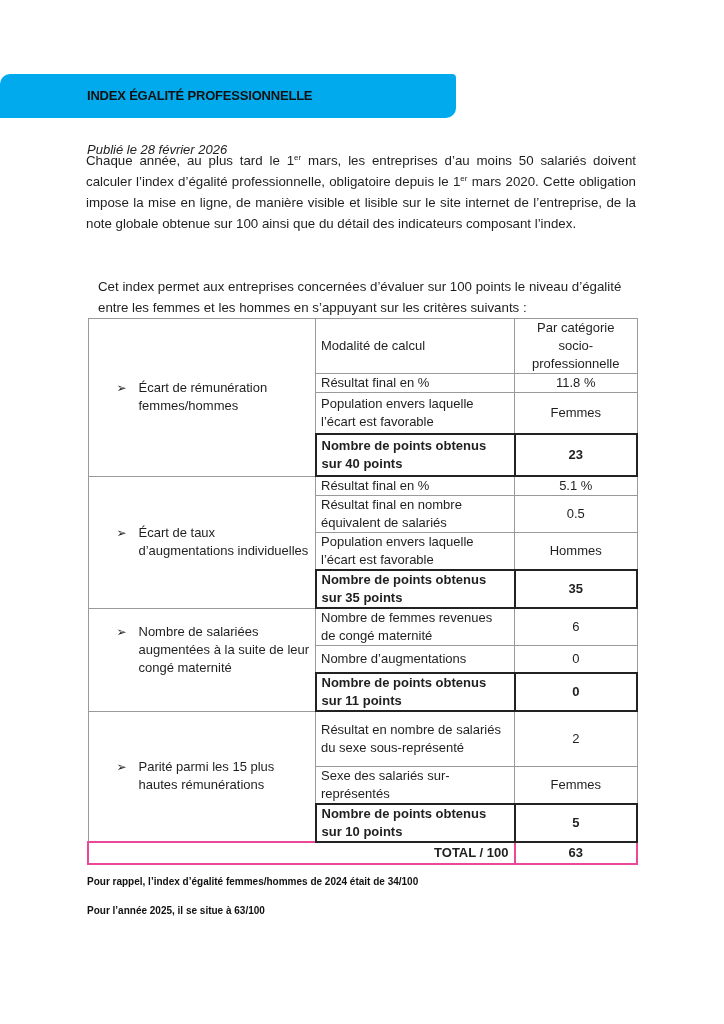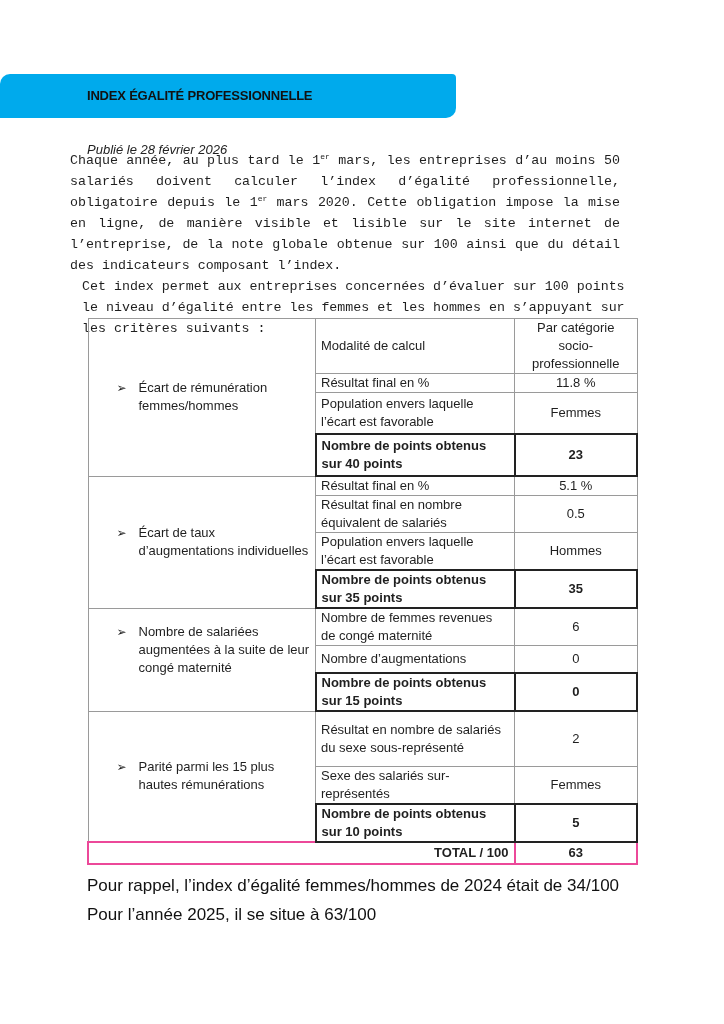--- a/index.html
+++ b/index.html
@@ -12,22 +12,22 @@
       background: #00aaec; border-radius: 10px 4px 10px 0;
     }
     .banner-title {
       position: absolute; left: 87px; top: 88px; font-size: 13px; font-weight: bold;
       color: #111111; letter-spacing: -0.2px; white-space: nowrap;
     }
     .pub-date {
       position: absolute; left: 87px; top: 126px; font-size: 13px; font-style: italic; color: #222; margin-top: 16px;
     }
     .para {
-      position: absolute; left: 70px; width: 550px; font-size: 13.3px; line-height: 21px;
-      text-align: justify; color: #1f1f1f; font-family: Liberation Mono, monospace;
+      position: absolute; left: 86px; width: 550px; font-size: 13.3px; line-height: 21px;
+      text-align: justify; color: #1f1f1f;
     }
     .para sup { font-size: 8px; line-height: 0; vertical-align: 5px; }
     #para1 { top: 150px; }
     #para2 { top: 264px; text-align: left; }
 
     table.idx {
       position: absolute; left: 87px; top: 318px; width: 551px;
       border-collapse: collapse; font-size: 13px; line-height: 18px; color: #1f1f1f;
     }
     table.idx td {
@@ -40,21 +40,21 @@
       position: absolute; left: 28px; font-size: 12px;
     }
     .crit .crit-text { display: block; padding-left: 22px; }
     tr.pts td.lbl, tr.pts td.val { border: 2px solid #222; font-weight: bold; }
     tr.total td { border: 2px solid #ec4899; font-weight: bold; height: 20px; }
     tr.total td.total-lbl { text-align: right; }
     .h1 { height: 40px; } .h17 { height: 17px; } .h40 { height: 40px; }
     .h19 { height: 19px; } .h36 { height: 36px; } .h54 { height: 54px; }
 
     .conclusion {
-      position: absolute; left: 87px; font-size: 17px; font-weight: normal; color: #111;
+      position: absolute; left: 87px; font-size: 10px; font-weight: bold; color: #111;
     }
     #concl1 { top: 876px; }
     #concl2 { top: 905px; }
   </style>
 </head>
 <body>
 
 <div class="banner" style="background: rgb(0, 170, 236);"></div>
 <div class="banner-title">INDEX ÉGALITÉ PROFESSIONNELLE</div>
 <div class="pub-date">Publié le 28 février 2026</div>
@@ -114,21 +114,21 @@
         <span class="crit-text">Nombre de salariées augmentées à la suite de leur congé maternité</span>
       </td>
       <td class="lbl h36">Nombre de femmes revenues de congé maternité</td>
       <td class="val">6</td>
     </tr>
     <tr>
       <td class="lbl h19" style="height:26px;">Nombre d’augmentations</td>
       <td class="val">0</td>
     </tr>
     <tr class="pts">
-      <td class="lbl h36">Nombre de points obtenus sur 15 points</td>
+      <td class="lbl h36">Nombre de points obtenus sur 11 points</td>
       <td class="val">0</td>
     </tr>
 
     <tr>
       <td class="crit" rowspan="3">
         <span class="bullet">➢</span>
         <span class="crit-text">Parité parmi les 15 plus hautes rémunérations</span>
       </td>
       <td class="lbl h54">Résultat en nombre de salariés du sexe sous-représenté</td>
       <td class="val">2</td>

